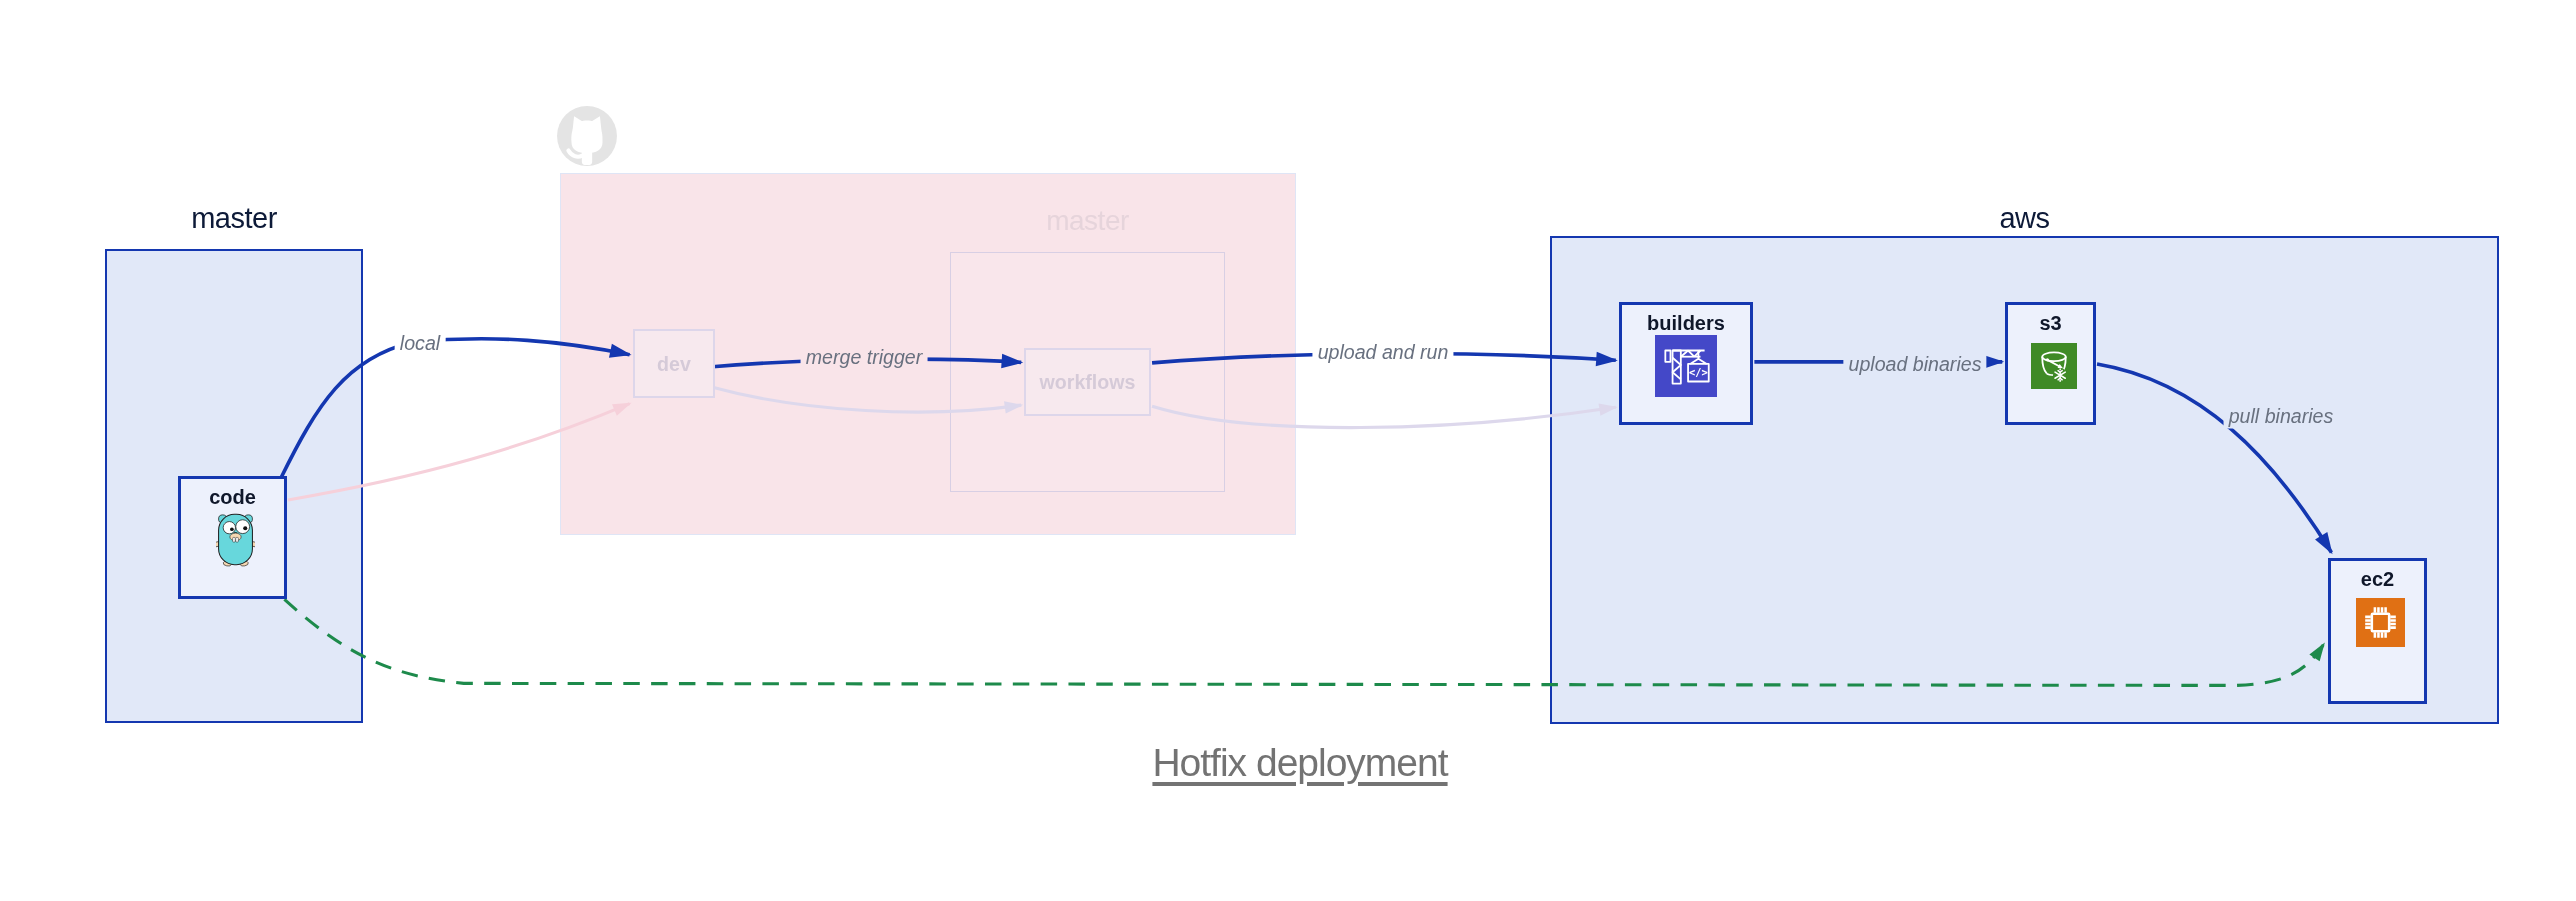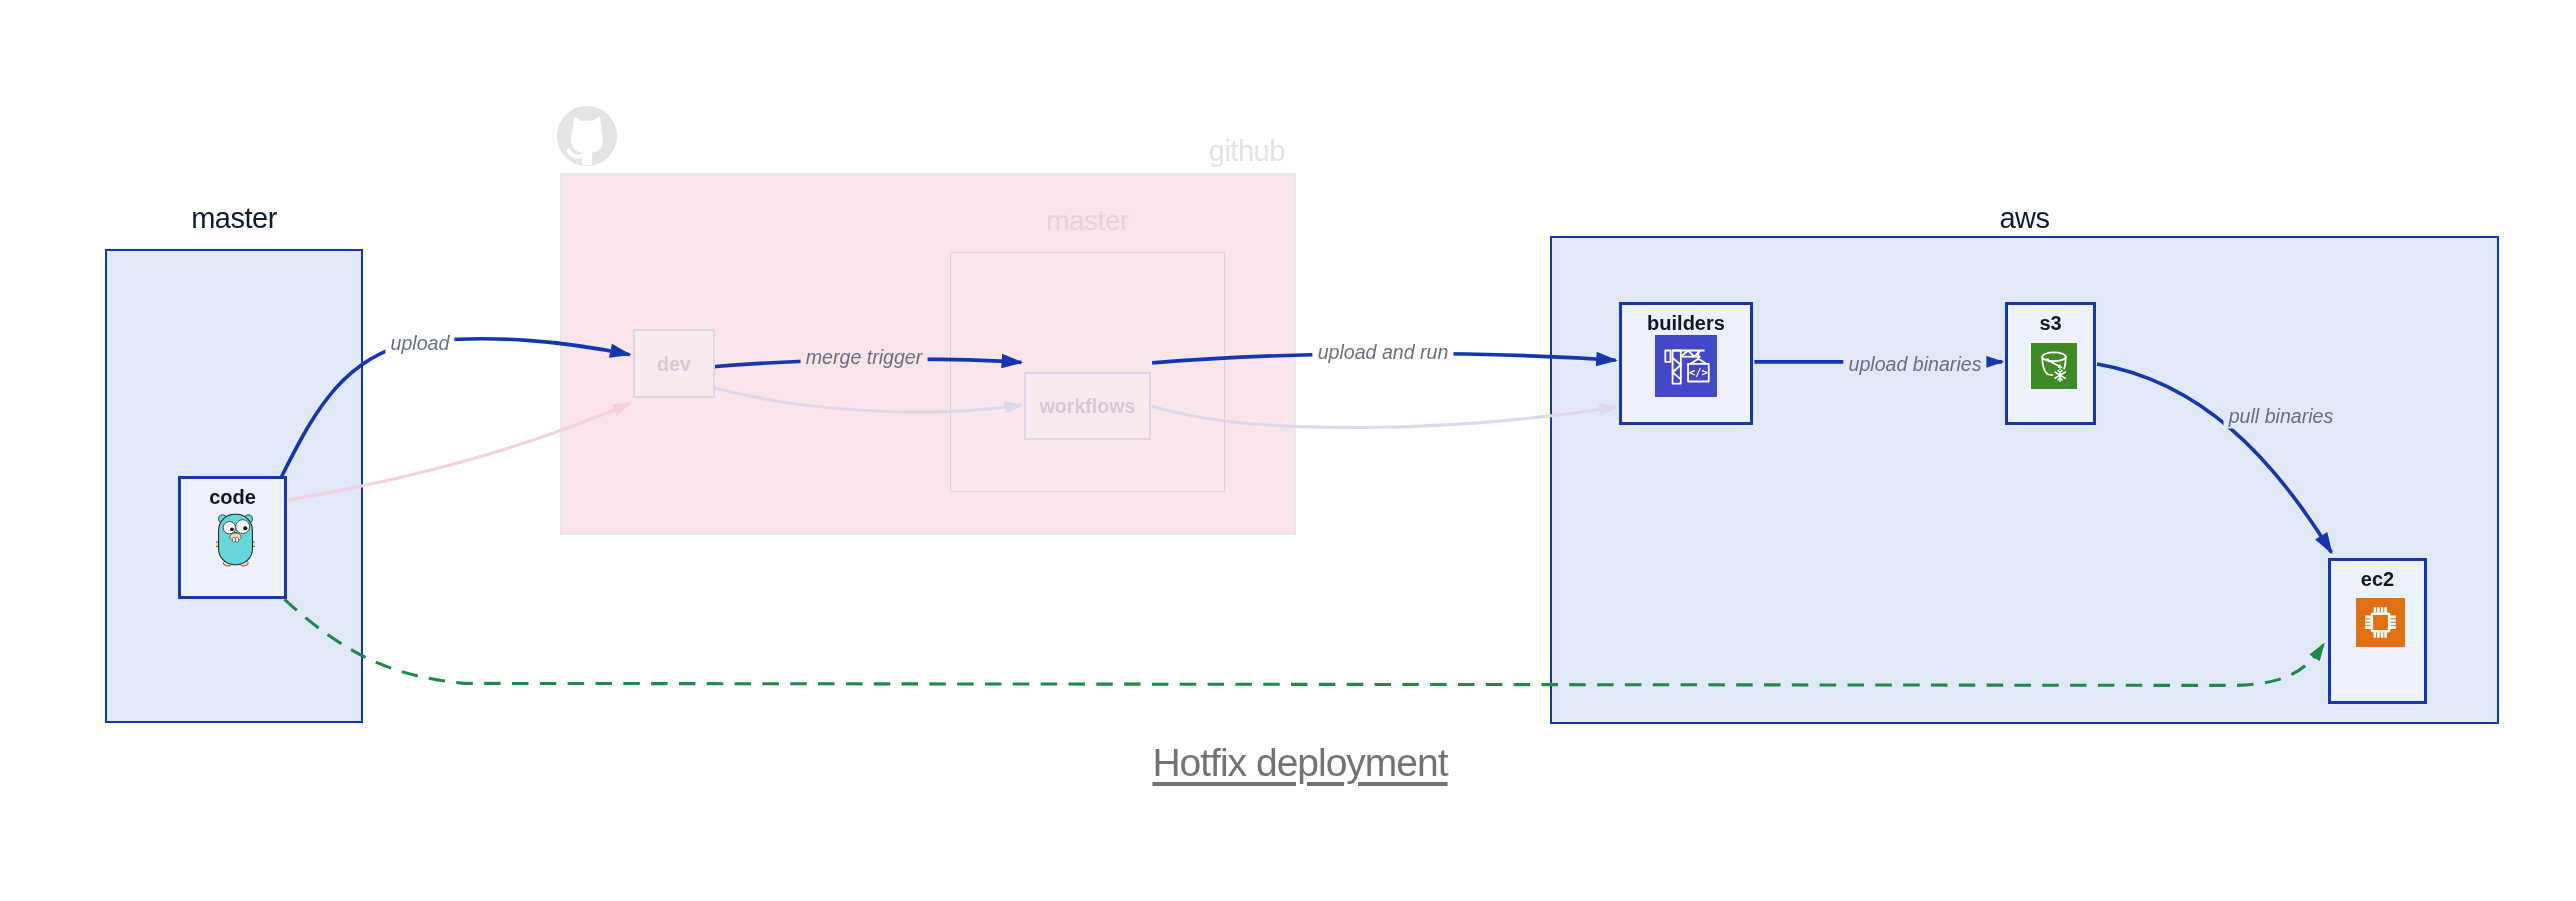--- a/index.html
+++ b/index.html
@@ -49,21 +49,20 @@
   <div class="group blue" style="left:105px;top:249px;width:258px;height:474px;"></div>
 
   <div class="group pink" style="left:560px;top:173px;width:736px;height:362px;"></div>
 
   <div class="group master" style="left:950px;top:252px;width:275px;height:240px;"></div>
 
   <div class="group blue" style="left:1550px;top:236px;width:949px;height:488px;"></div>
 
   <div class="group-label" style="left:105px;top:202px;width:258px;">master</div>
 
-  <div class="group-label faded-gray" style="left:560px;top:135px;width:731px;">github</div>
 
   <div class="group-label faded-pink" style="left:950px;top:205px;width:275px;font-size:28px;">master</div>
 
   <div class="group-label" style="left:1550px;top:202px;width:949px;">aws</div>
 
   <div class="icon" style="left:556px;top:105px;width:62px;height:62px;">
     <svg width="62" height="62" viewBox="0 0 120 120">
       <circle cx="60" cy="60" r="58" fill="#e4e4e4"></circle>
       <path d="M30 72 C28 42 40 30 60 30 C80 30 92 42 90 72 C90 87 78 93 60 93 C42 93 30 87 30 72 Z" fill="#ffffff"></path>
       <path d="M32 50 L35 22 L53 33 Z" fill="#ffffff"></path>
@@ -122,21 +121,21 @@
         <rect x="32.5" y="49" width="5" height="9" rx="1.5" fill="#ffffff" stroke="#222222" stroke-width="1"></rect>
         <rect x="38.5" y="49" width="5" height="9" rx="1.5" fill="#ffffff" stroke="#222222" stroke-width="1"></rect>
       </svg>
     </div>
   </div>
 
   <div class="node faded" style="left:633px;top:329px;width:82px;height:69px;">
     <div class="node-label">dev</div>
   </div>
 
-  <div class="node faded" style="left:1024px;top:348px;width:127px;height:68px;margin-top:24px;">
+  <div class="node faded" style="left:1024px;top:348px;width:127px;height:68px;">
     <div class="node-label">workflows</div>
   </div>
 
   <div class="node strong" style="left:1619px;top:302px;width:134px;height:123px;">
     <div class="node-label">builders</div>
     <div class="icon" style="left:33px;top:30px;width:62px;height:62px;">
       <svg width="62" height="62" viewBox="0 0 120 120">
         <rect x="0" y="0" width="120" height="120" fill="#4448c8"></rect>
         <g stroke="#ffffff" stroke-width="3.5" fill="none" stroke-linejoin="round">
           <rect x="20" y="30" width="10" height="22"></rect>
@@ -188,21 +187,21 @@
           <rect x="31" y="31" width="34" height="34" rx="2"></rect>
           <path d="M37 18 V29 M44 18 V29 M51 18 V29 M58 18 V29"></path>
           <path d="M37 67 V78 M44 67 V78 M51 67 V78 M58 67 V78"></path>
           <path d="M18 37 H29 M18 44 H29 M18 51 H29 M18 58 H29"></path>
           <path d="M67 37 H78 M67 44 H78 M67 51 H78 M67 58 H78"></path>
         </g>
       </svg>
     </div>
   </div>
 
-  <div class="edge-label bg-white" style="left:420px;top:343px;">upload</div>
+  <div class="edge-label bg-white" style="left:420px;top:343px;">local</div>
   <div class="edge-label bg-pink" style="left:864px;top:357px;">merge trigger</div>
   <div class="edge-label bg-white" style="left:1383px;top:352px;">upload and run</div>
   <div class="edge-label bg-blue" style="left:1879px;top:364px;">upload binaries</div>
   <div class="edge-label bg-blue" style="left:2245px;top:416px;">pull binaries</div>
 
   <div class="title">Hotfix deployment</div>
 
 </div>
 
 

